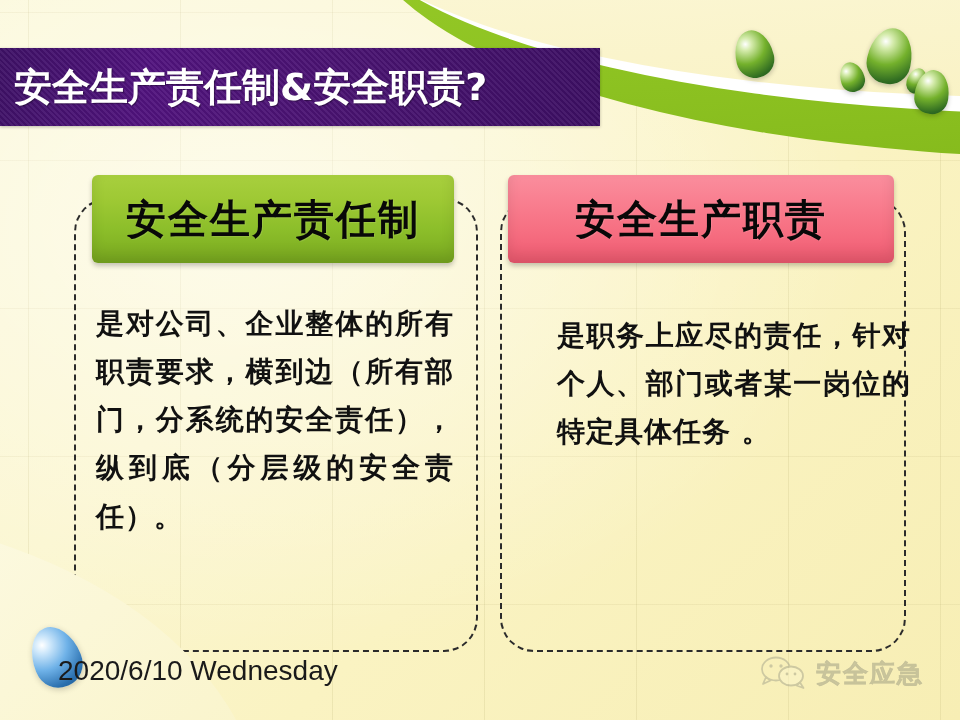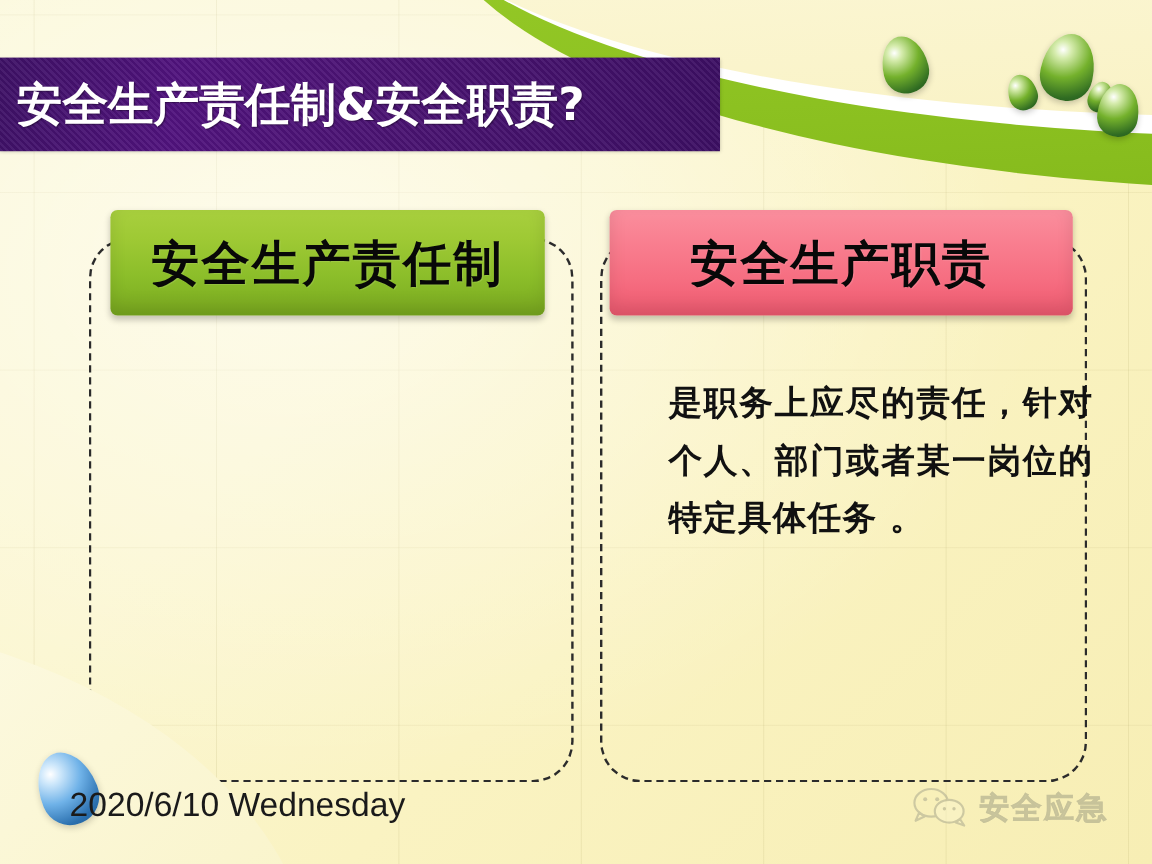--- a/index.html
+++ b/index.html
@@ -259,20 +259,21 @@
   <div class="panel panel-left"></div>
   <div class="panel panel-right"></div>
 
   <div class="pill pill-green">
     <span class="pill-label">安全生产责任制</span>
   </div>
   <div class="pill pill-pink">
     <span class="pill-label">安全生产职责</span>
   </div>
 
+  <div class="body-text body-left">是对公司、企业整体的所有职责要求，横到边（所有部门，分系统的安全责任），纵到底（分层级的安全责任）。</div>
   <div class="body-text body-right">是职务上应尽的责任，针对个人、部门或者某一岗位的特定具体任务 。</div>
 
   <div class="blue-corner"></div>
   <div class="white-corner-edge"></div>
   <div class="cream-corner-edge"></div>
   <div class="drop-blue"></div>
 
   <div class="date-text">2020/6/10 Wednesday</div>
 
   <div class="watermark">

